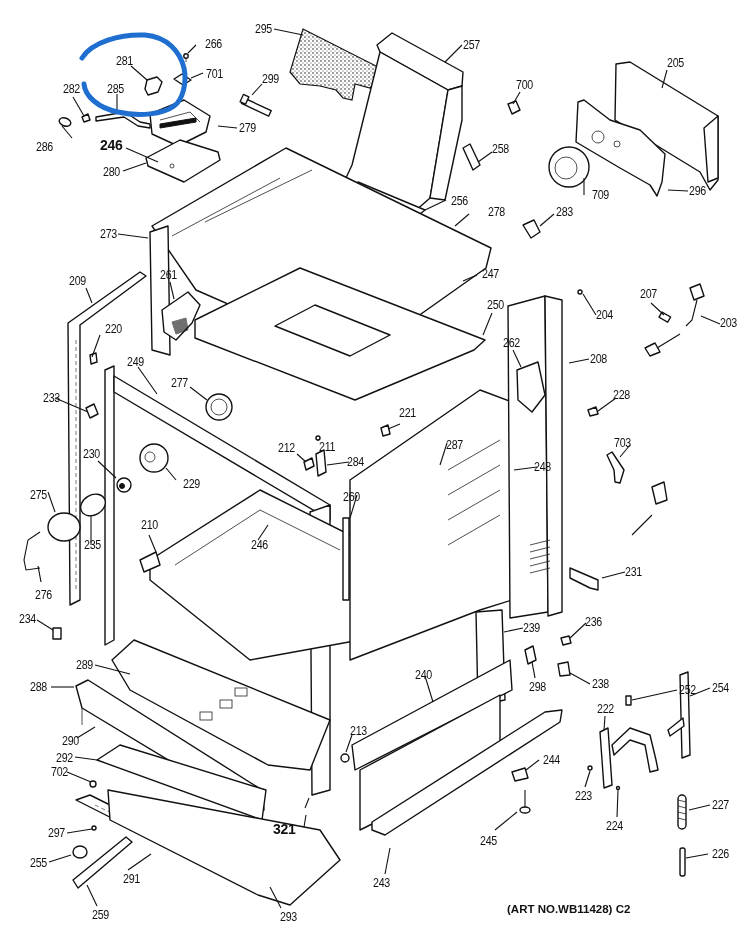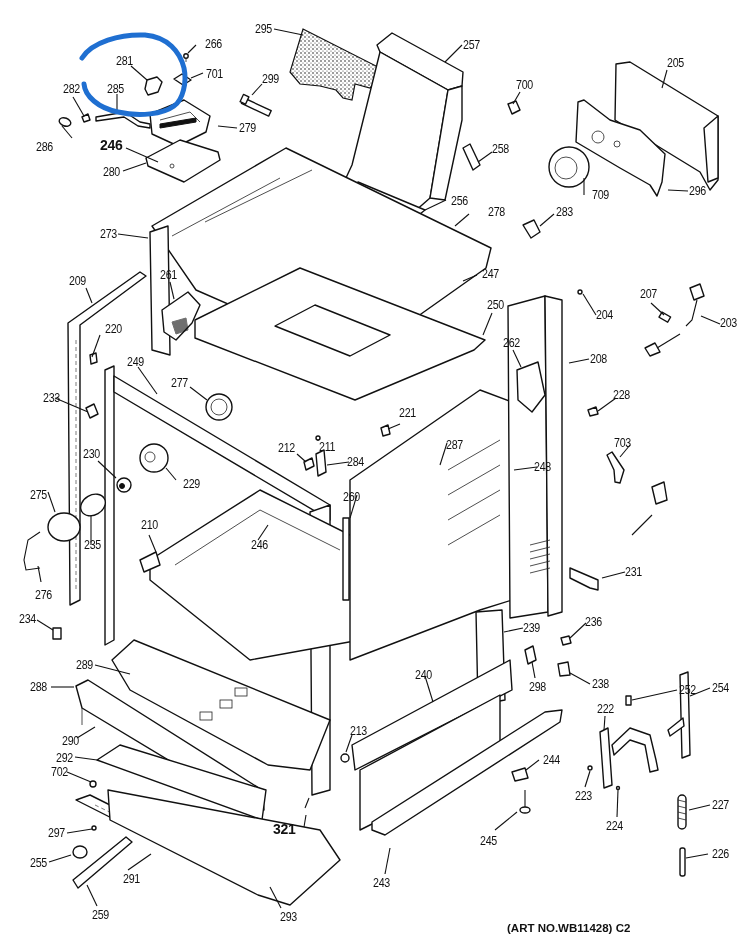--- a/index.html
+++ b/index.html
@@ -6,21 +6,21 @@
   body{width:750px;height:951px;overflow:hidden;position:relative;font-family:"Liberation Sans Narrow","Liberation Sans",sans-serif;}
   #diagram{position:absolute;left:0;top:0;width:750px;height:951px;}
   #diagram .part{fill:#ffffff;stroke:#111;stroke-width:1.4;stroke-linejoin:round;}
   #diagram .thin{fill:none;stroke:#222;stroke-width:0.8;}
   #diagram .leader{fill:none;stroke:#111;stroke-width:1.1;}
   #diagram .dash{fill:none;stroke:#444;stroke-width:0.7;stroke-dasharray:4 3;}
   #diagram .dark{fill:#111;stroke:#111;}
   #diagram .stipple{fill:url(#stip);stroke:#111;stroke-width:1.2;}
   .lbl{position:absolute;font-family:"Liberation Sans",sans-serif;font-size:13px;color:#111;transform:scaleX(0.82);transform-origin:left top;white-space:nowrap;line-height:14px;letter-spacing:-0.3px;}
   .lbl.bold{font-weight:bold;font-size:14px;transform:none;}
-  .artno{position:absolute;left:507px;top:922px;font-family:"Liberation Sans",sans-serif;font-weight:bold;font-size:11.5px;color:#111;}
+  .artno{position:absolute;left:507px;top:903px;font-family:"Liberation Sans",sans-serif;font-weight:bold;font-size:11.5px;color:#111;}
   .highlight{position:absolute;left:0;top:0;width:750px;height:951px;pointer-events:none;}
 </style>
 </head>
 <body>
 
 <svg id="diagram" viewBox="0 0 750 951" xmlns="http://www.w3.org/2000/svg">
   <defs>
     <pattern id="stip" width="4" height="4" patternUnits="userSpaceOnUse">
       <rect width="4" height="4" fill="#fff"></rect>
       <circle cx="1" cy="1" r="0.8" fill="#222"></circle>

